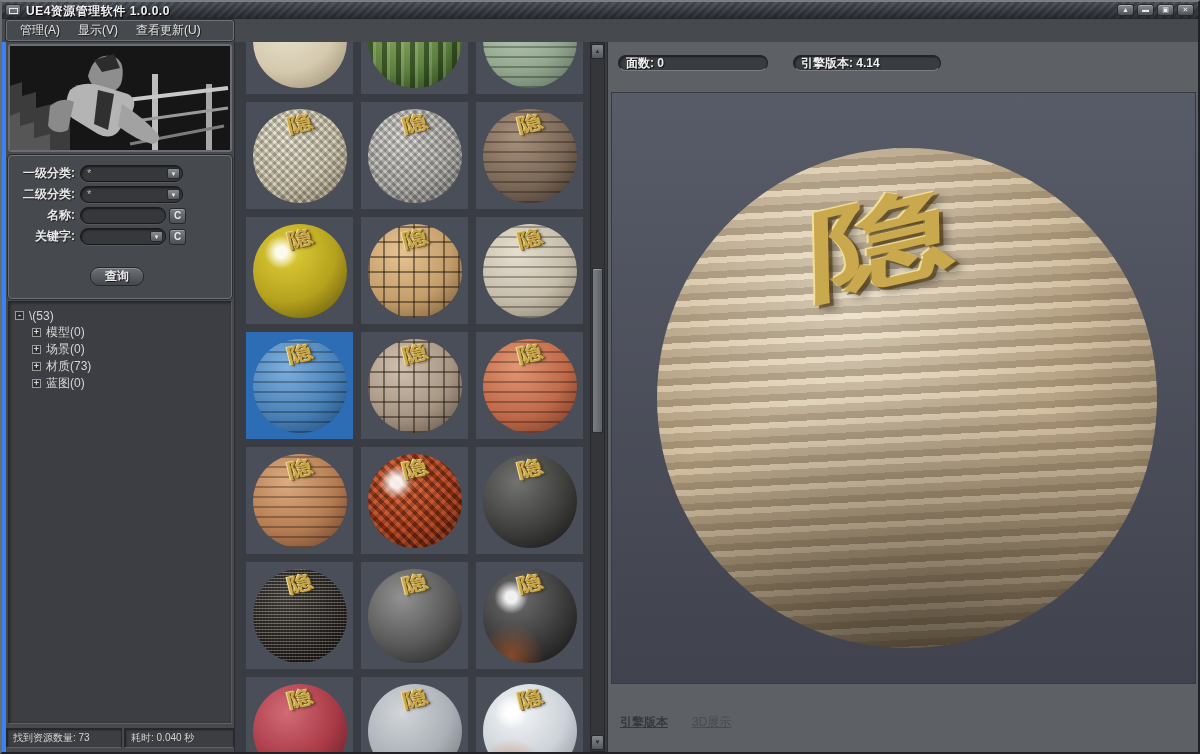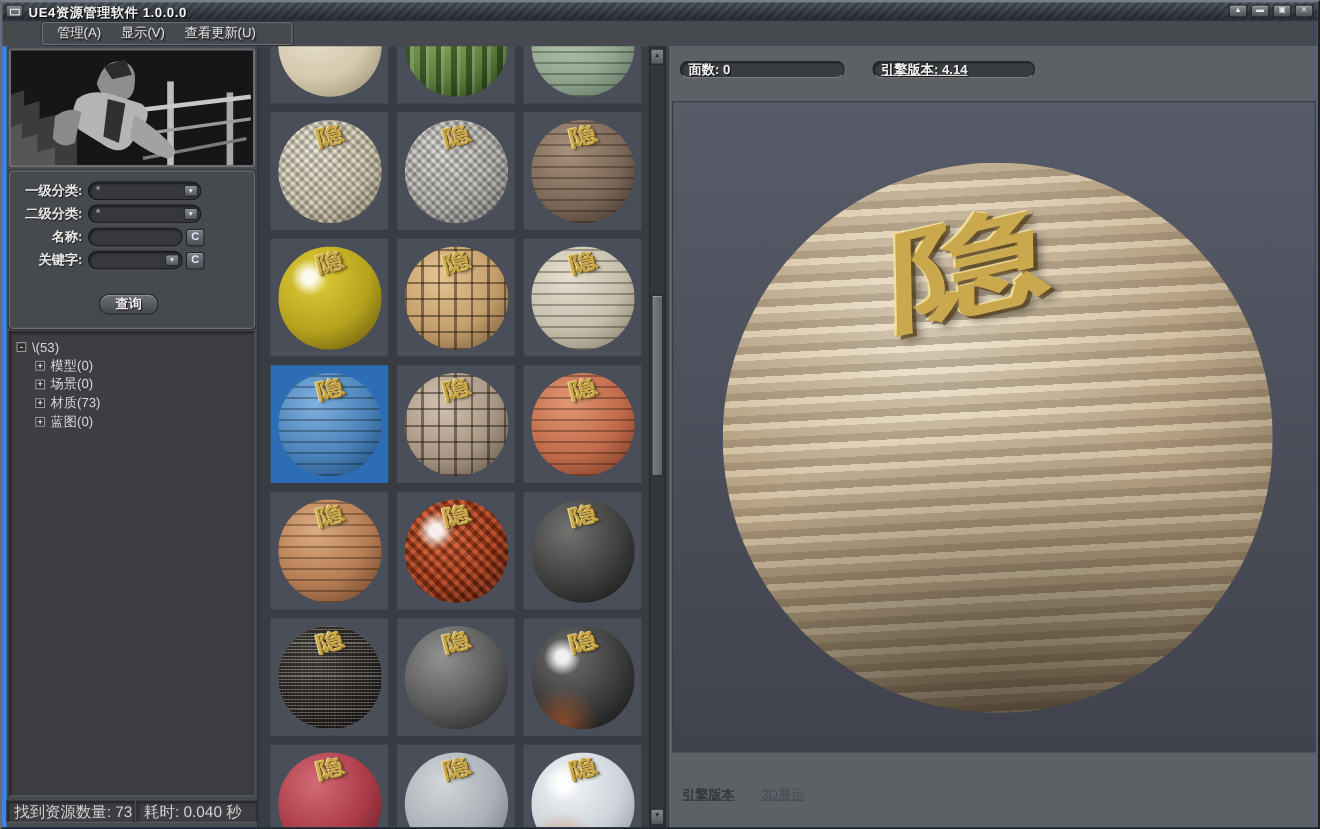--- a/index.html
+++ b/index.html
@@ -18,21 +18,21 @@
   .title-text { position:absolute; left:24px; top:1px; font-size:12px; font-weight:bold; color:#f2f2f2;
     text-shadow:1px 1px 1px #000; letter-spacing:.5px; }
   .winbtns { position:absolute; right:4px; top:2px; display:flex; gap:3px; }
   .winbtn { width:17px; height:12px; border-radius:3px; background:linear-gradient(#8a8d92,#4e5156);
     border:1px solid #26282b; color:#e8e8e8; font-size:7px; line-height:10px; text-align:center;
     box-shadow:inset 0 1px 0 rgba(255,255,255,.3); }
 
   
   .menubar { position:absolute; left:0; top:17px; width:1196px; height:23px; background:#46494e; }
   .menubox { position:absolute; left:4px; top:1px; width:228px; height:21px; border:1px solid #6e7176;
-    border-radius:3px; box-shadow:0 0 0 1px #2b2d30; display:flex; align-items:center; padding-left:6px; gap:4px;margin-left:32px; }
+    border-radius:3px; box-shadow:0 0 0 1px #2b2d30; display:flex; align-items:center; padding-left:6px; gap:4px; }
   .menuitem { font-size:12px; color:#e2e2e2; text-shadow:1px 1px 1px #1a1a1a; padding:1px 7px; cursor:default; }
 
   
   .left-panel { position:absolute; left:4px; top:40px; width:228px; height:710px; background:#46494e; }
   .photo { position:absolute; left:2px; top:2px; width:224px; height:108px; border:2px solid #6a6d72;
     border-radius:3px; background:#141414; overflow:hidden; }
   .formbox { position:absolute; left:2px; top:113px; width:224px; height:144px; border:1px solid #6e7176;
     border-radius:4px; box-shadow:0 0 0 1px #2b2d30; padding:9px 6px 1px 0; }
   .frow { display:flex; align-items:center; margin-bottom:4px; height:17px; }
   .flabel { width:66px; text-align:right; margin-right:5px; font-size:12px; font-weight:bold;
@@ -54,21 +54,21 @@
     box-shadow:inset 0 1px 0 rgba(255,255,255,.25); }
   .treebox { position:absolute; left:2px; top:259px; width:224px; height:423px; background:#3c3e43;
     border:1px solid #26282b; border-bottom-color:#5e6166; border-right-color:#56595e;
     box-shadow:inset 1px 1px 3px rgba(0,0,0,.45); padding:5px 0 0 6px; }
   .trow { display:flex; align-items:center; height:17px; font-size:12px; color:#d6d6d6; }
   .trow.child { padding-left:17px; }
   .nodebox { width:9px; height:9px; margin-right:5px; background:#2c2e31; border:1px solid #9a9a9a;
     color:#d8d8d8; font-size:9px; line-height:7px; text-align:center; font-weight:bold; }
   .statusrow { position:absolute; left:0px; top:686px; width:228px; display:flex; gap:2px; }
   .statuscell { height:20px; background:#3c3e42; border:1px solid #26282b; border-bottom-color:#5e6166;
-    box-shadow:inset 1px 1px 2px rgba(0,0,0,.5); color:#d2d2d2; font-size:14px; line-height:18px;
+    box-shadow:inset 1px 1px 2px rgba(0,0,0,.5); color:#d2d2d2; font-size:10px; line-height:18px;
     padding:0 6px; white-space:nowrap; }
   .statuscell.c1 { width:116px; } .statuscell.c2 { width:110px; }
 
   
   .mid-panel { position:absolute; left:232px; top:40px; width:373px; height:710px; background:#393c42;
     border-left:1px solid #2a2c2f; overflow:hidden; }
   .gridclip { position:absolute; left:0; top:0; width:356px; height:710px; overflow:hidden; }
   .thumb-grid { position:absolute; left:11px; top:-55px; display:grid;
     grid-template-columns:repeat(3,107px); grid-auto-rows:107px; gap:8px; }
   .cell { background:#4a4e58; display:flex; align-items:center; justify-content:center; }
@@ -88,21 +88,21 @@
     box-shadow:inset 0 1px 0 rgba(255,255,255,.3); }
 
   
   .right-panel { position:absolute; left:605px; top:40px; width:591px; height:710px; background:#5d6165;
     border-left:1px solid #2a2c2f; }
   .infofield { position:absolute; top:13px; height:16px; background:#393c40; border:1px solid #212326;
     border-bottom-color:#7a7d82; border-radius:8px; box-shadow:inset 1px 1px 2px rgba(0,0,0,.55);
     color:#f0f0f0; font-size:12px; font-weight:bold; line-height:14px; padding:0 7px;
     text-shadow:1px 1px 1px #111; white-space:nowrap; }
   .infofield.f1 { left:10px; width:150px; }
-  .infofield.f2 { left:185px; width:148px;text-decoration:underline; }
+  .infofield.f2 { left:185px; width:148px; }
   .viewport { position:absolute; left:3px; top:50px; width:585px; height:592px; border:1px solid #383a40; overflow:hidden; }
   .big-sphere { position:absolute; left:45px; top:55px; width:500px; height:500px; border-radius:50%; }
   .big-logo { position:absolute; left:150px; top:-5px; font-size:148px; font-weight:bold;
     transform:rotate(-13deg) scaleY(.66) skewX(-8deg); color:var(--gold,#cfa94d);
     text-shadow:4px 5px 1px rgba(75,52,12,.65),-2px -2px 1px #f2e09a,8px 10px 10px rgba(0,0,0,.35); }
   .vtab { position:absolute; top:672px; font-size:12px; text-decoration:underline; cursor:pointer; }
   .vtab.t1 { left:12px; color:#35393e; font-weight:bold; }
   .vtab.t2 { left:84px; color:#454b52; }
 
   .bottom-strip { position:absolute; left:0; bottom:0; width:1196px; height:0px; }

